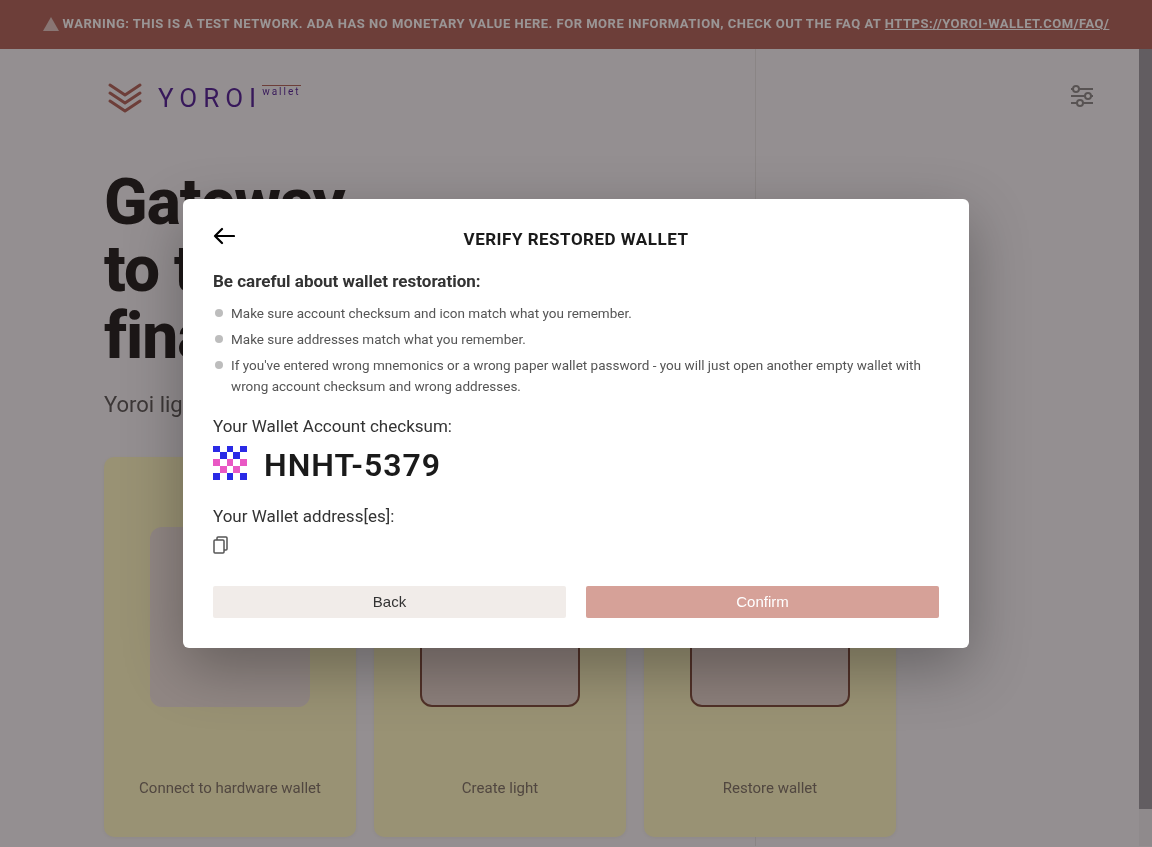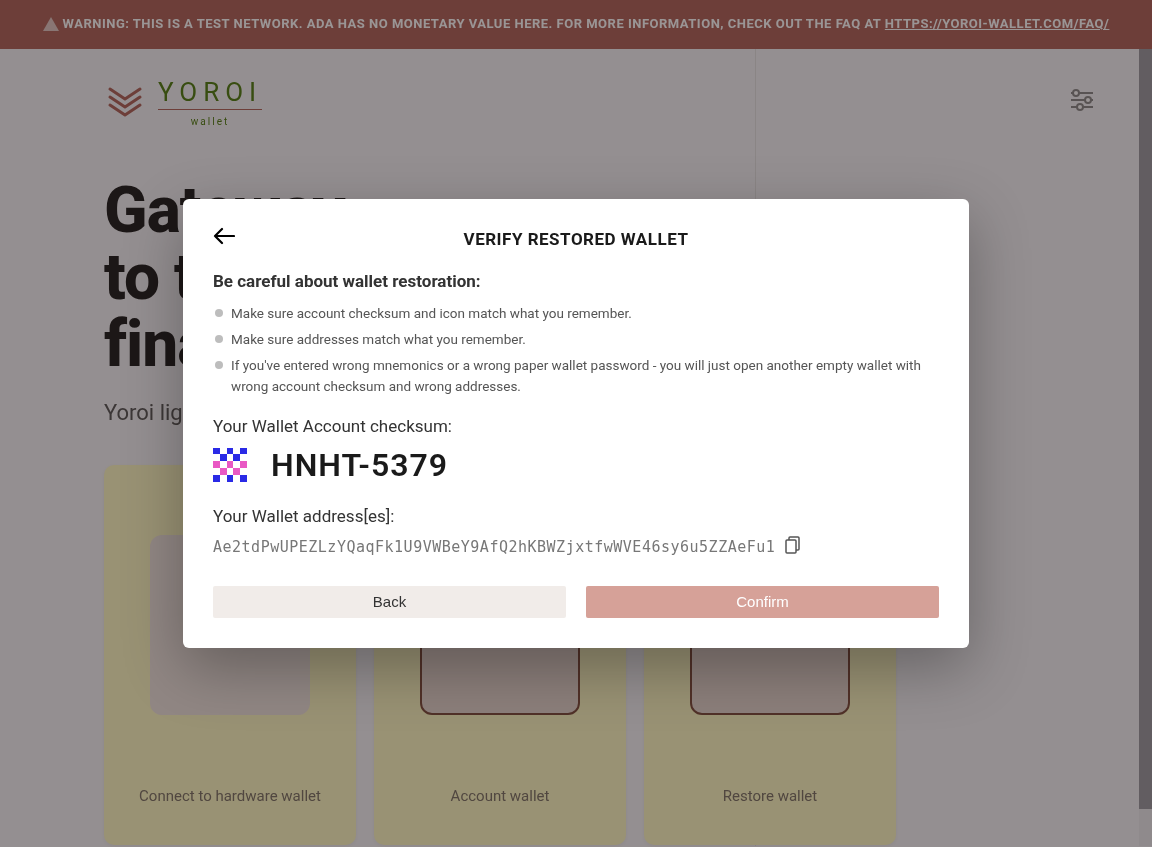--- a/index.html
+++ b/index.html
@@ -45,34 +45,34 @@
       padding: 28px 56px 0 104px;
     }
     .logo {
       display: flex;
       align-items: center;
       gap: 12px;
     }
     .logo-mark svg { display: block; }
     .logo-text {
       display: flex;
-      flex-direction: column;
-      color: #4d7c0f;
+      flex-direction: row;
+      color: #4c1d95;
     }
     .logo-word {
       font-size: 26px;
       font-weight: 400;
       letter-spacing: 6px;
     }
     .logo-sub {
       font-size: 10px;
       letter-spacing: 2px;
       text-align: center;
       border-top: 1px solid #ad6258;
-      padding-top: 6px;
+      padding-top: 0;
       margin-top: 2px;
     }
     .settings-icon { color: #6b7280; }
     .hero {
       padding: 50px 0 0 104px;
     }
     .hero h1 {
       font-size: 64px;
       font-weight: 800;
       line-height: 1.05;
@@ -173,22 +173,22 @@
       left: 2px;
       top: 6px;
     }
     .section-label {
       font-size: 17px;
       color: #333;
       margin-bottom: 10px;
     }
     .checksum-row {
       display: flex;
-      align-items: center;
-      gap: 24px;
+      align-items: flex-start;
+      gap: 17px;
       margin-bottom: 22px;
     }
     .checksum-icon {
       width: 34px;
       height: 34px;
       display: grid;
       grid-template-columns: repeat(5, 1fr);
       grid-template-rows: repeat(5, 1fr);
     }
     .checksum-icon span { width: 100%; height: 100%; }
@@ -306,21 +306,21 @@
     <div class="hero-sub">Yoroi light wallet for Cardano assets</div>
   </div>
 
   <div class="cards">
     <div class="card">
       <div class="card-illus"></div>
       <div class="card-label">Connect to hardware wallet</div>
     </div>
     <div class="card">
       <div class="card-illus alt"></div>
-      <div class="card-label">Account wallet</div>
+      <div class="card-label">Create light</div>
     </div>
     <div class="card">
       <div class="card-illus alt"></div>
       <div class="card-label">Restore wallet</div>
     </div>
   </div>
 </div>
 
 <div class="overlay">
   <div class="modal">
@@ -362,21 +362,20 @@
           <span style="background: rgb(42, 42, 230);"></span>
           <span style="background: rgb(255, 255, 255);"></span>
           <span style="background: rgb(42, 42, 230);"></span>
           <span style="background: rgb(255, 255, 255);"></span>
           <span style="background: rgb(42, 42, 230);"></span>
         </div>
       <div class="checksum-text">HNHT-5379</div>
     </div>
     <div class="section-label">Your Wallet address[es]:</div>
     <div class="addr-row">
-      <span class="addr-text">Ae2tdPwUPEZLzYQaqFk1U9VWBeY9AfQ2hKBWZjxtfwWVE46sy6u5ZZAeFu1</span>
       <span class="copy-icon">
         <svg width="16" height="18" viewBox="0 0 16 18">
           <rect x="4" y="1" width="10" height="13" rx="1" fill="none" stroke="#555" stroke-width="1.5"></rect>
           <rect x="1" y="4" width="10" height="13" rx="1" fill="#fff" stroke="#555" stroke-width="1.5"></rect>
         </svg>
       </span>
     </div>
     <div class="modal-buttons">
       <button class="btn btn-back">Back</button>
       <button class="btn btn-confirm">Confirm</button>

